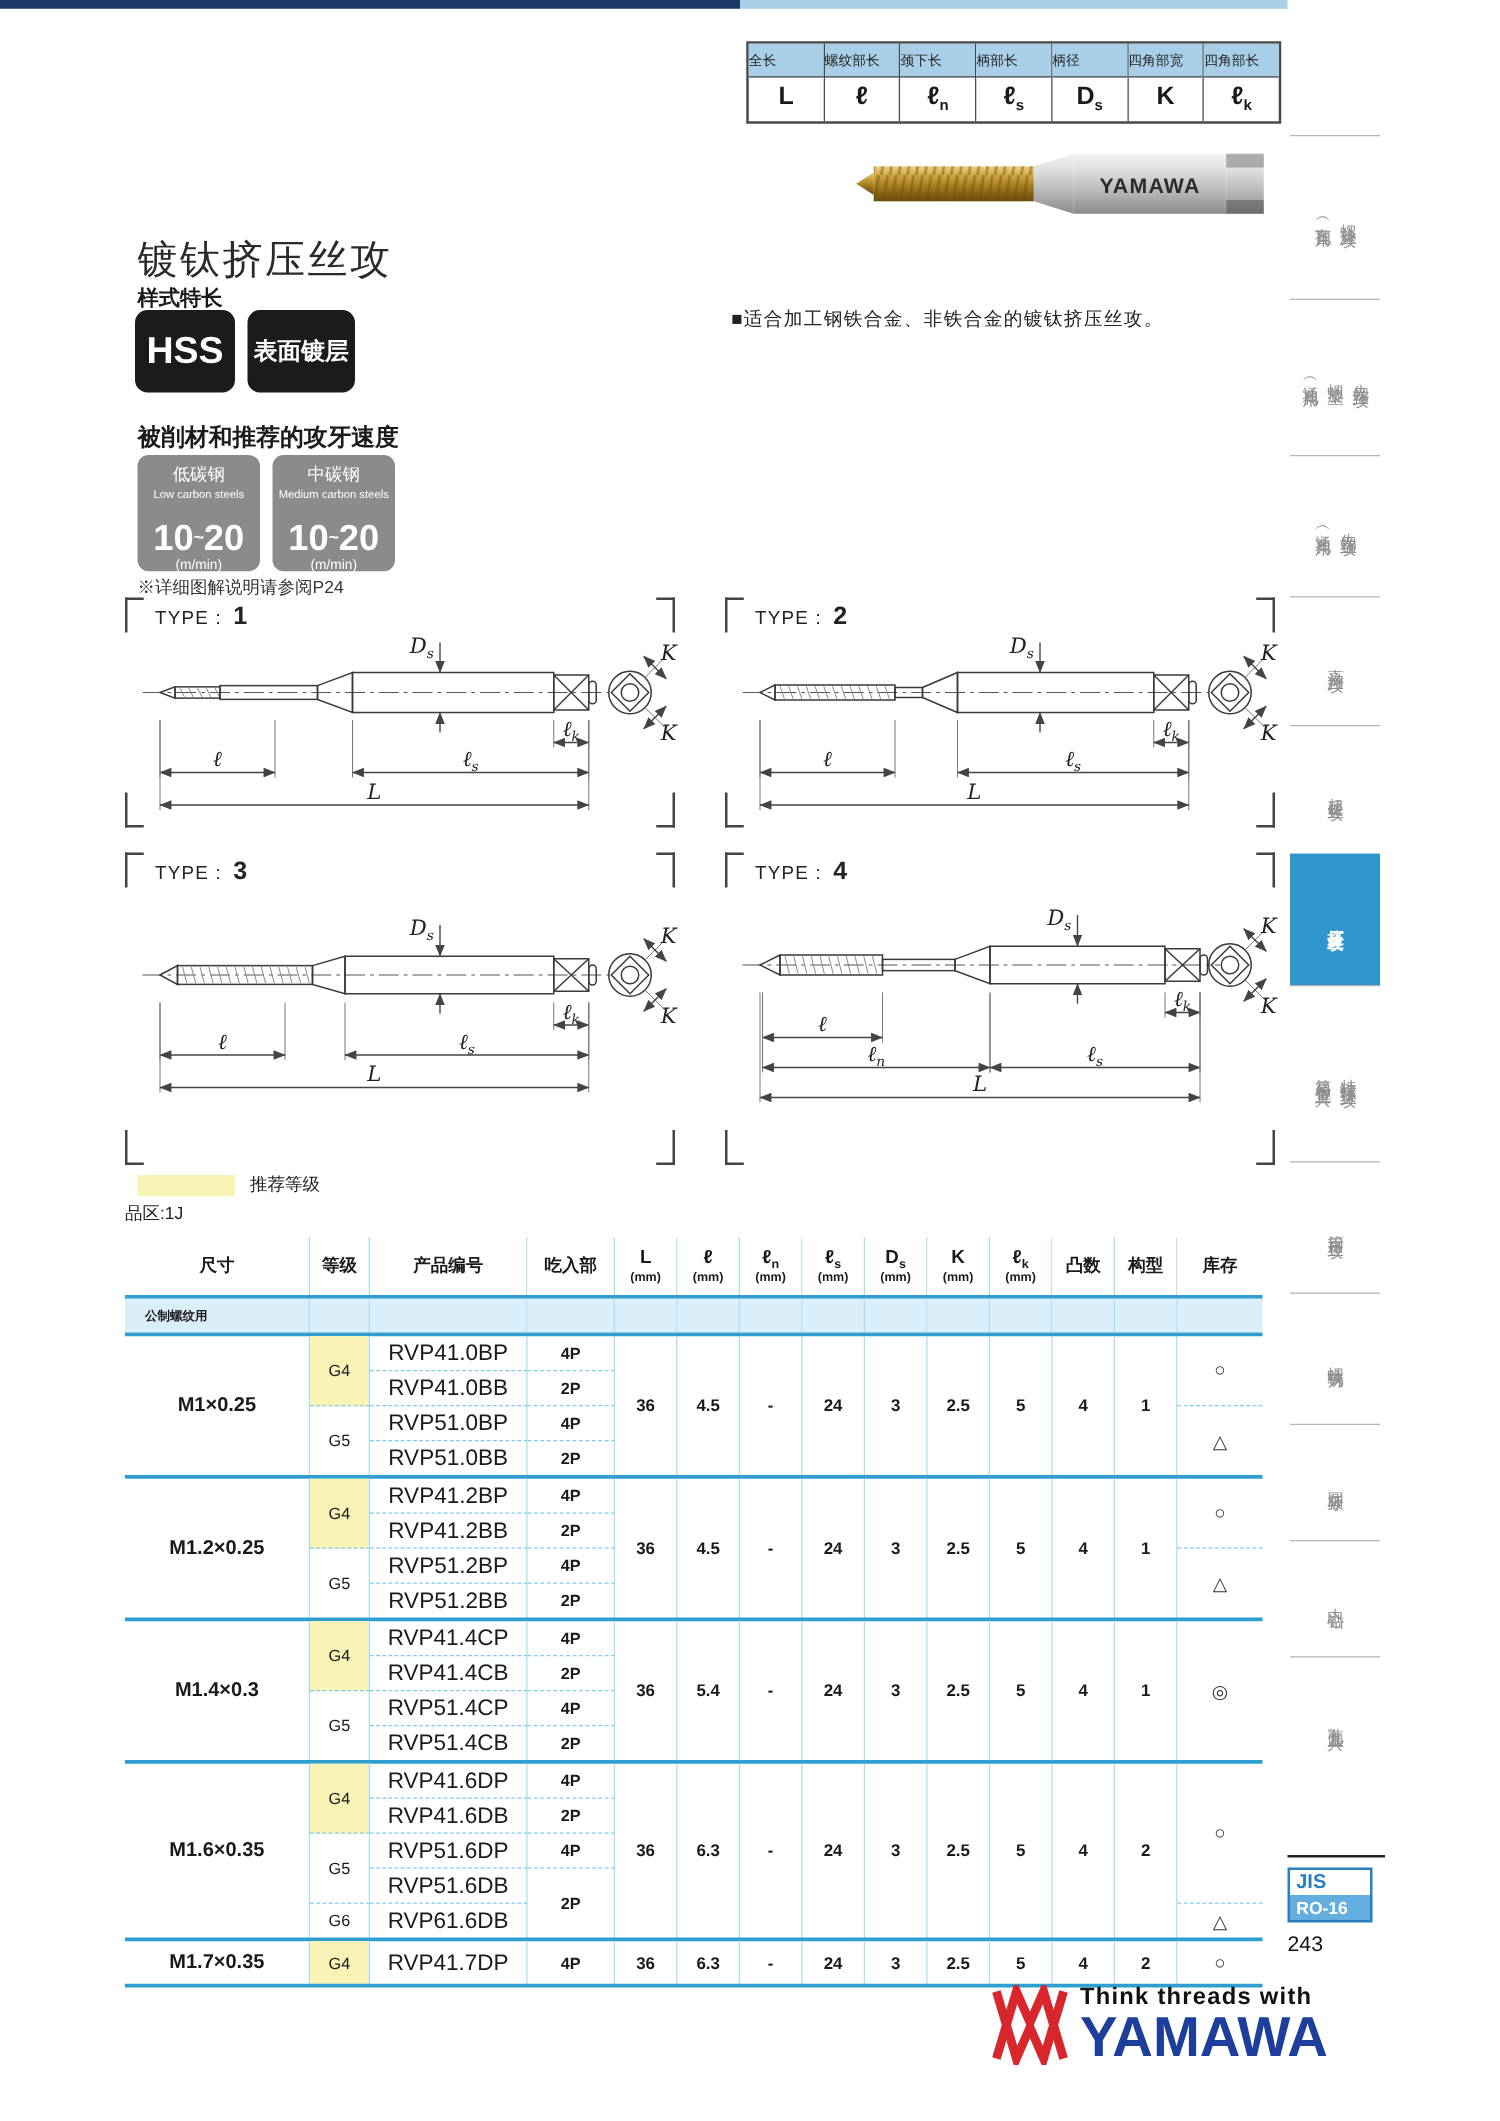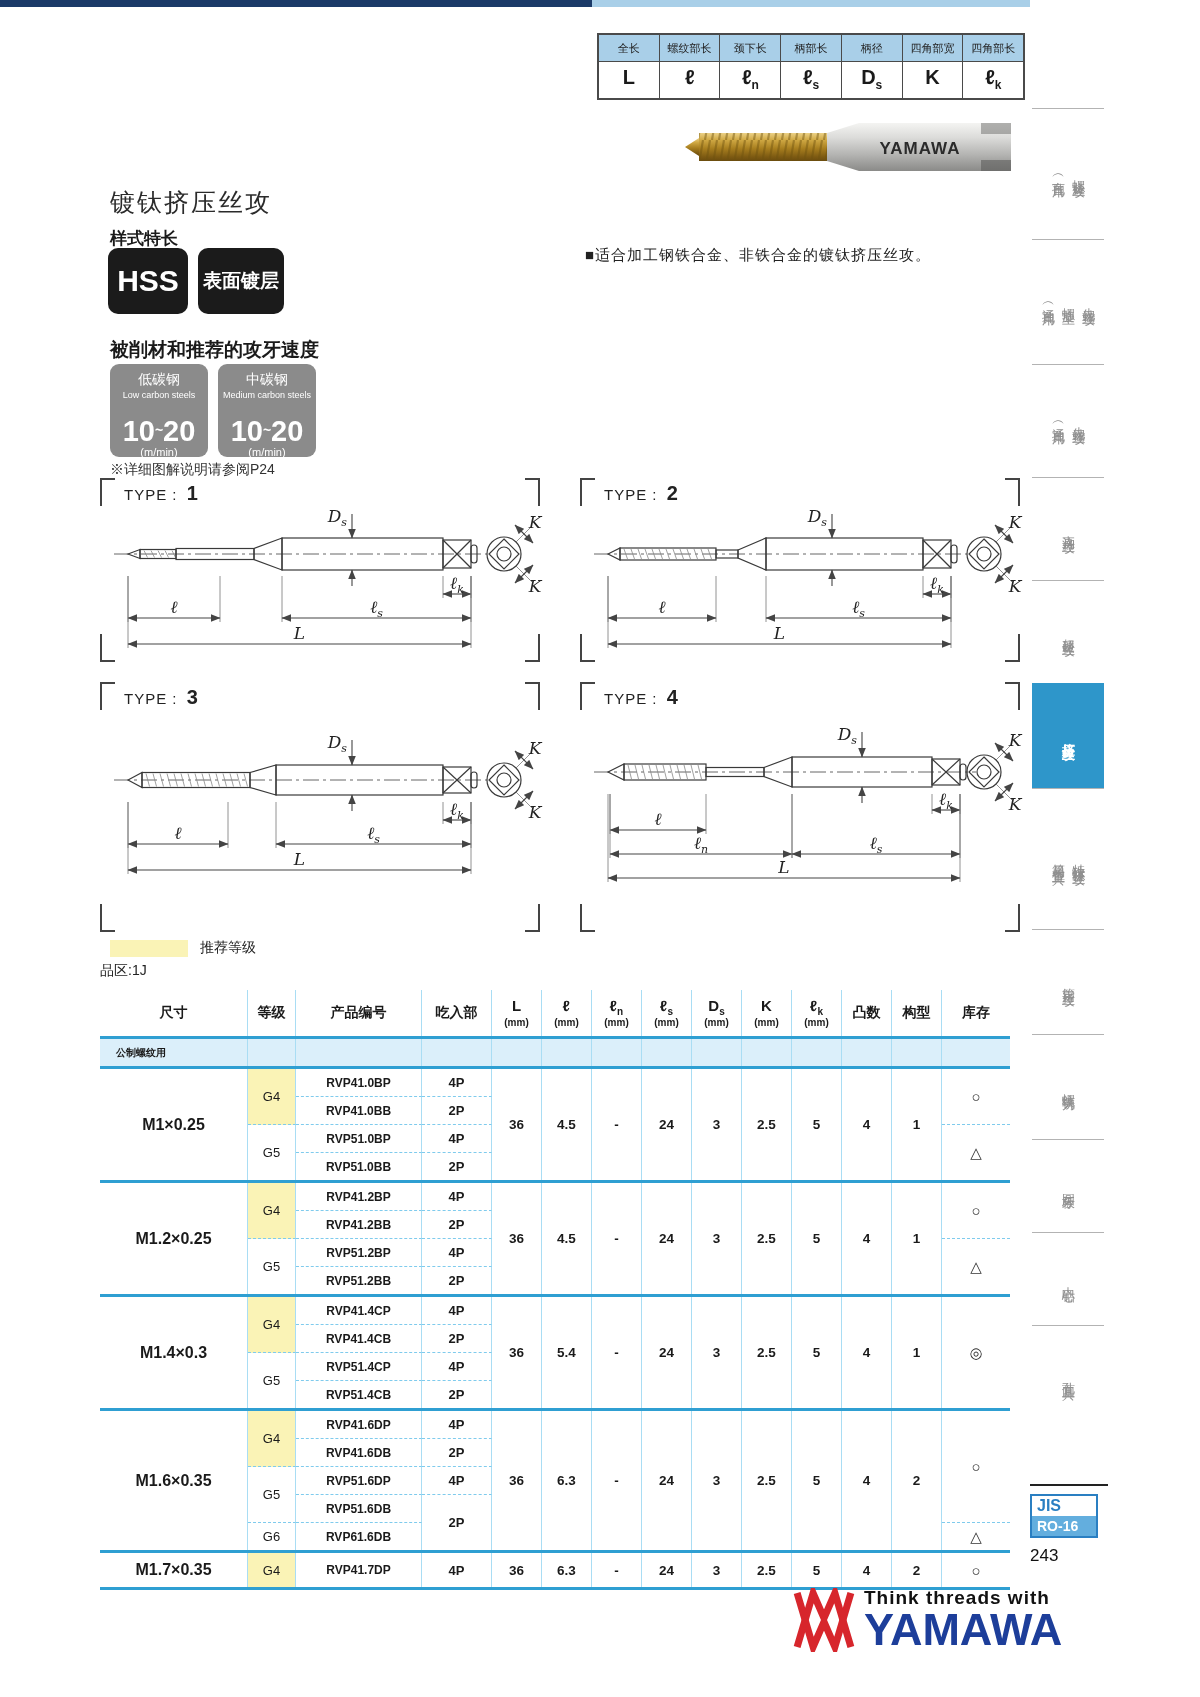--- a/index.html
+++ b/index.html
@@ -9,27 +9,27 @@
 
   
   .bar-navy{left:0;top:0;width:592px;height:7px;background:var(--top-bar-navy,#1B3A68)}
   .bar-blue{left:592px;top:0;width:438px;height:7px;background:var(--table-header-blue,#A9CFE8)}
 
   
   .dimtable{left:597px;top:33px;width:424px;display:flex;border:2px solid #4a4a4a;background:#fff}
   .dt-col{flex:1;border-left:1px solid #4a4a4a}
   .dt-col:first-child{border-left:none}
   .dt-h{background:var(--table-header-blue,#A9CFE8);border-bottom:1px solid #4a4a4a;
-        font-size:11px;color:#222;text-align:center;padding:6px 0 5px}
+        font-size:11px;color:#222;padding:6px 0 5px}
   .dt-v{font-size:20px;font-weight:bold;text-align:center;padding:4px 0 6px}
   .dt-v sub{font-size:12px}
 
   
   .rv{left:108px;top:106px;font-size:64px;font-weight:800;letter-spacing:2px;line-height:1}
-  .rv-name{left:110px;top:186px;font-size:25px;color:#2b2b2b;letter-spacing:2px}
+  .rv-name{left:110px;top:186px;font-size:32px;color:#2b2b2b;letter-spacing:2px}
   .rv-style{left:110px;top:227px;font-size:17px;font-weight:bold}
   .badges{left:108px;top:248px;display:flex;gap:10px}
   .badge{background:var(--badge-black,#1B1B1B);color:#fff;border-radius:10px;height:66px;
          display:flex;align-items:center;justify-content:center}
   .badge.b1{width:80px;font-size:30px;font-weight:bold}
   .badge.b2{width:86px;font-size:19px;font-weight:bold}
 
   .speed-h{left:110px;top:337px;font-size:19px;font-weight:bold}
   .speedboxes{left:110px;top:364px;display:flex;gap:10px}
   .sbox{width:98px;height:86px;background:var(--speed-gray,#8B8B8B);border-radius:9px;color:#fff;
@@ -77,21 +77,21 @@
   #ptable tr.thead td{height:46px;font-weight:bold;font-size:14px;background:#fff}
   #ptable .sym{font-size:15px;font-weight:bold;line-height:1.1}
   #ptable .sym sub{font-size:10px}
   #ptable .mm{font-size:10px;font-weight:bold;line-height:1.1}
   #ptable tr.band td{height:27px;background:var(--band-blue,#DBEFFA);font-size:10px;font-weight:bold}
   #ptable tr.prow td{height:27px}
   #ptable tr.prow.tall td{height:34px}
   #ptable td.size{font-size:16px;font-weight:bold}
   #ptable td.grade{font-size:13px}
   #ptable td.grade.rec{background:var(--highlight-yellow,#FAF3B6)}
-  #ptable td.code{font-size:12px;font-weight:bold}
+  #ptable td.code{font-size:18px;font-weight:normal}
   #ptable td.ch{font-size:13px;font-weight:bold}
   #ptable td.met{font-size:13.5px;font-weight:bold}
   #ptable td.stock{font-size:15px;color:#333}
   #ptable td.dash{border-bottom:1px dashed var(--dash-blue,#7FCBED)}
 
   
   #sidebar{position:absolute;left:1032px;top:108px;width:72px}
   .stab{border-top:1px solid #b3b3b3;display:flex;align-items:center;justify-content:center}
   .stab.active{background:var(--active-tab-blue,#2E96CA);border-top-color:var(--active-tab-blue,#2E96CA)}
   .vtext{writing-mode:vertical-rl;white-space:pre;font-size:13px;letter-spacing:2px;

